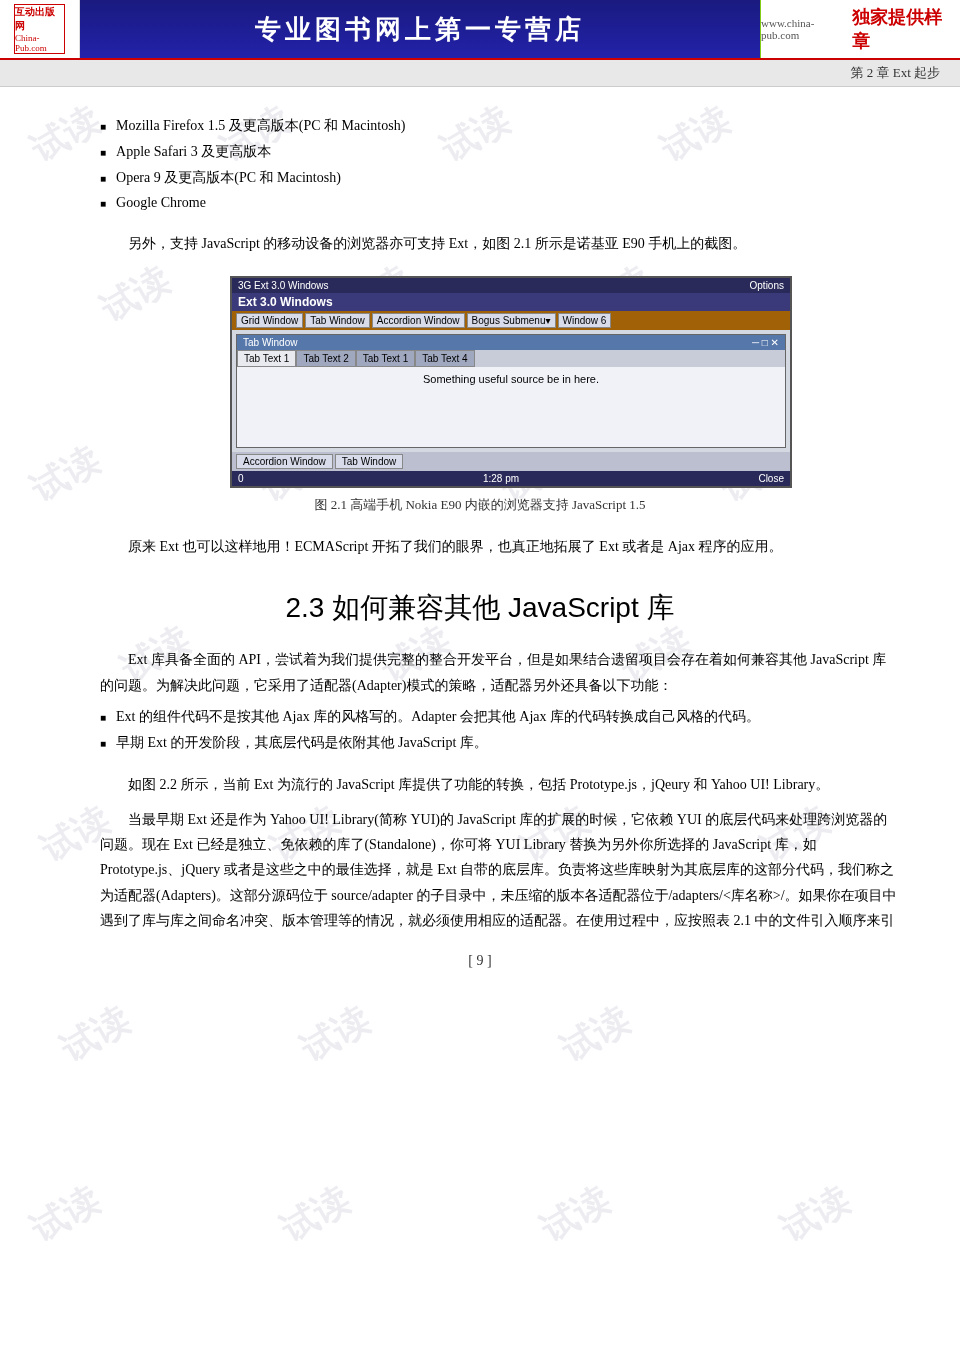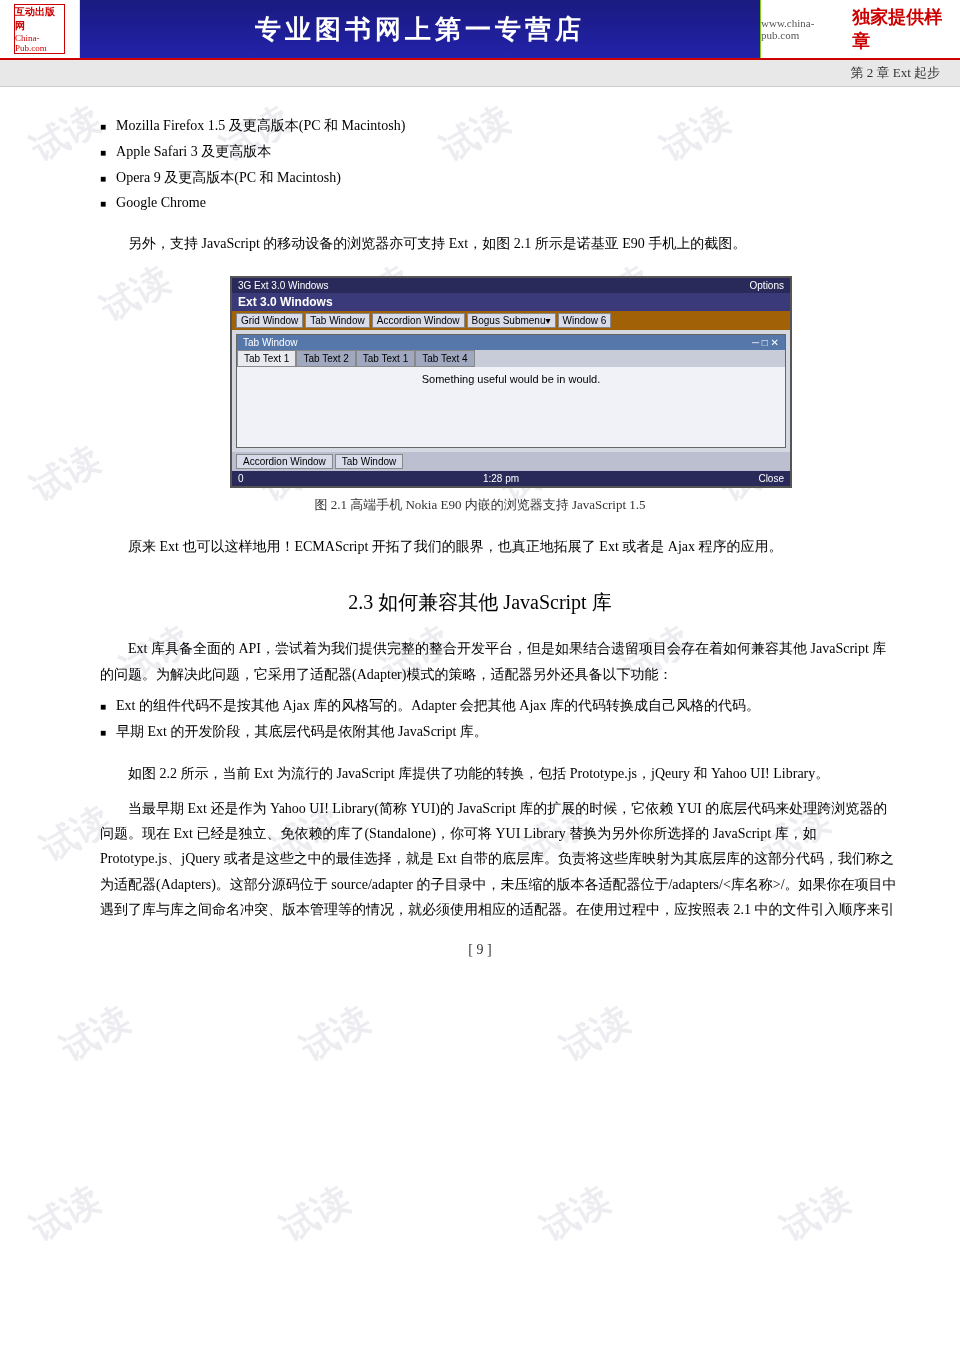--- a/index.html
+++ b/index.html
@@ -252,22 +252,22 @@
     .figure-caption {
       font-size: 13px;
       margin-top: 8px;
       text-align: center;
       color: #333;
     }
 
     
     .section-heading {
       text-align: center;
-      font-size: 20px;
-      font-family: Liberation Serif, serif;
+      font-size: 28px;
+      font-family: Liberation Sans, sans-serif;
       margin: 30px 0 20px 0;
       font-weight: normal;
     }
 
     
     .page-number {
       text-align: center;
       font-size: 14px;
       color: #333;
       margin-top: 20px;
@@ -371,21 +371,21 @@
           <span>Tab Window</span>
           <span>─ □ ✕</span>
         </div>
         <div class="phone-tabs">
           <span class="phone-tab active">Tab Text 1</span>
           <span class="phone-tab">Tab Text 2</span>
           <span class="phone-tab">Tab Text 1</span>
           <span class="phone-tab">Tab Text 4</span>
         </div>
         <div class="phone-content">
-          <span>Something useful would be in would.</span>
+          <span>Something useful source be in here.</span>
         </div>
       </div>
 
       <div class="phone-bottom-bar">
         <span class="phone-bottom-item">Accordion Window</span>
         <span class="phone-bottom-item">Tab Window</span>
       </div>
 
       <div class="phone-footer">
         <span>0</span>

